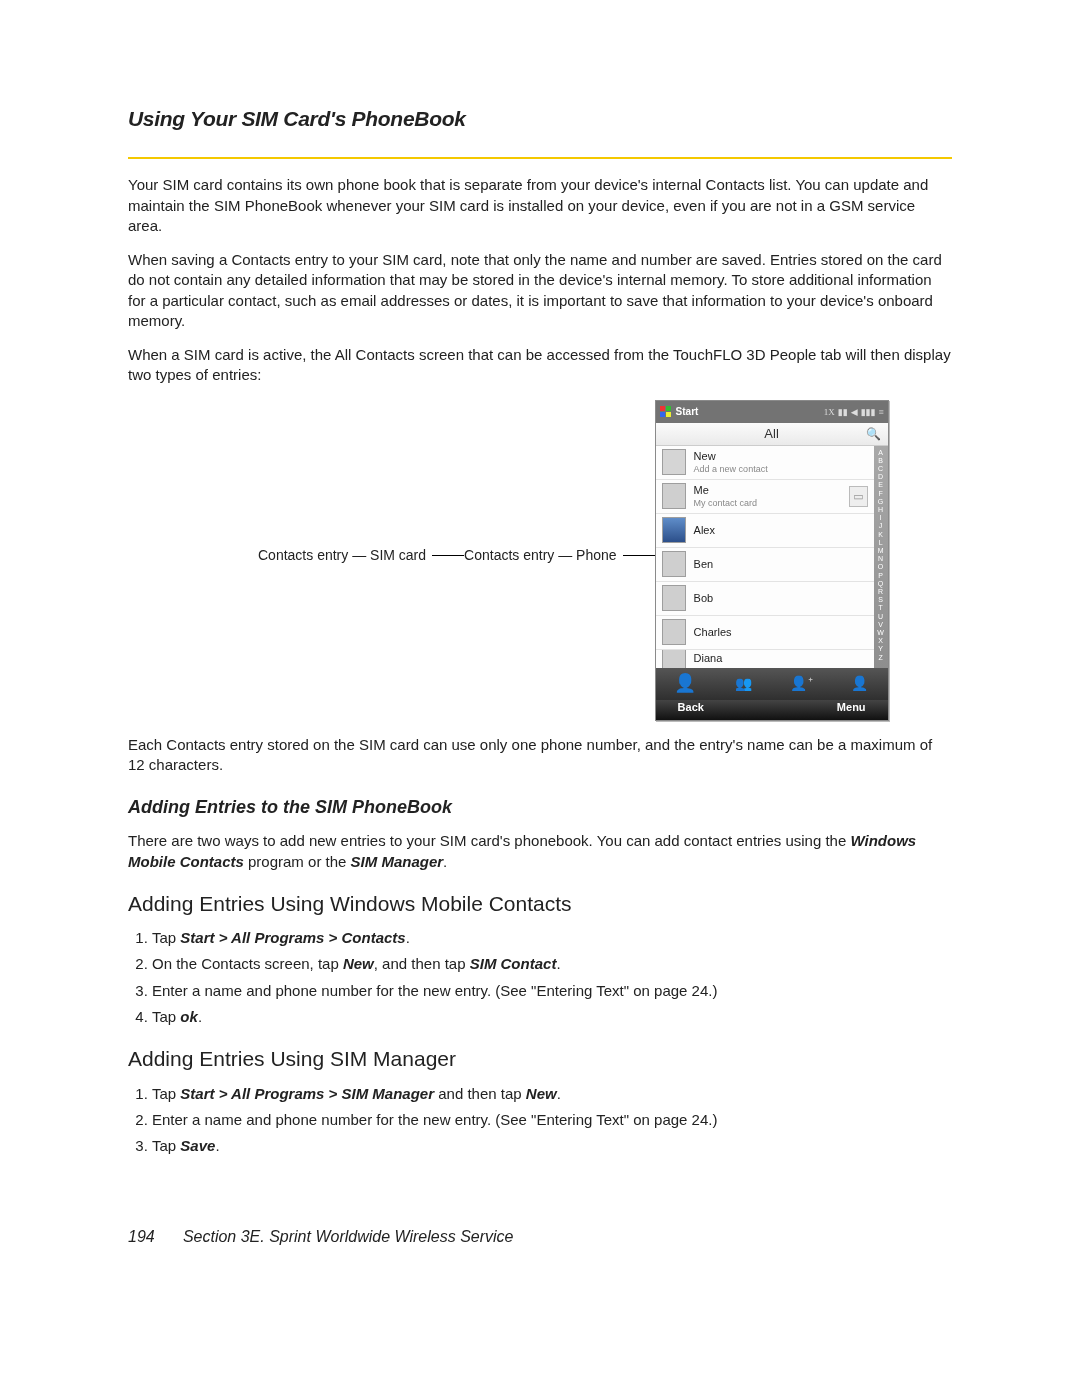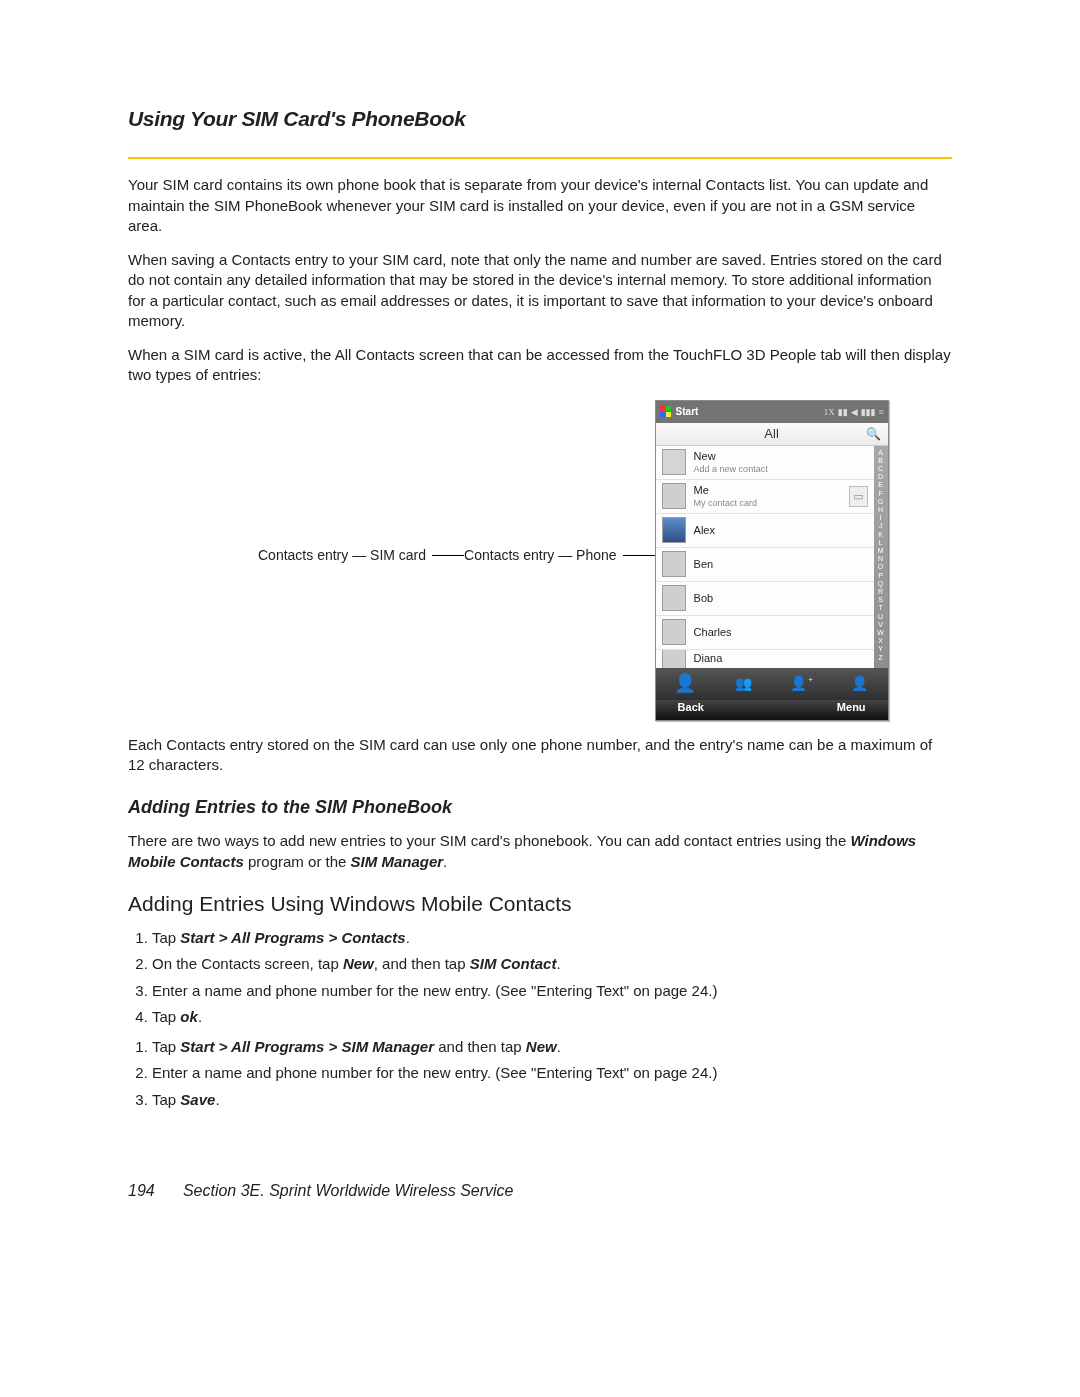--- a/index.html
+++ b/index.html
@@ -330,20 +330,21 @@
   </p>
 
   <div class="sub-head">Adding Entries Using Windows Mobile Contacts</div>
   <ol class="steps">
     <li><span>Tap </span><span class="bolditalic">Start &gt; All Programs &gt; Contacts</span><span>.</span></li>
     <li><span>On the Contacts screen, tap </span><span class="bolditalic">New</span><span>, and then tap </span><span class="bolditalic">SIM Contact</span><span>.</span></li>
     <li>Enter a name and phone number for the new entry. (See "Entering Text" on page 24.)</li>
     <li><span>Tap </span><span class="bolditalic">ok</span><span>.</span></li>
   </ol>
 
+  <div class="sub-head">Adding Entries Using SIM Manager</div>
   <ol class="steps">
     <li><span>Tap </span><span class="bolditalic">Start &gt; All Programs &gt; SIM Manager</span><span> and then tap </span><span class="bolditalic">New</span><span>.</span></li>
     <li>Enter a name and phone number for the new entry. (See "Entering Text" on page 24.)</li>
     <li><span>Tap </span><span class="bolditalic">Save</span><span>.</span></li>
   </ol>
 
   <div class="footer">
     <span class="pn">194</span>
     <span class="sec">Section 3E. Sprint Worldwide Wireless Service</span>
   </div>

